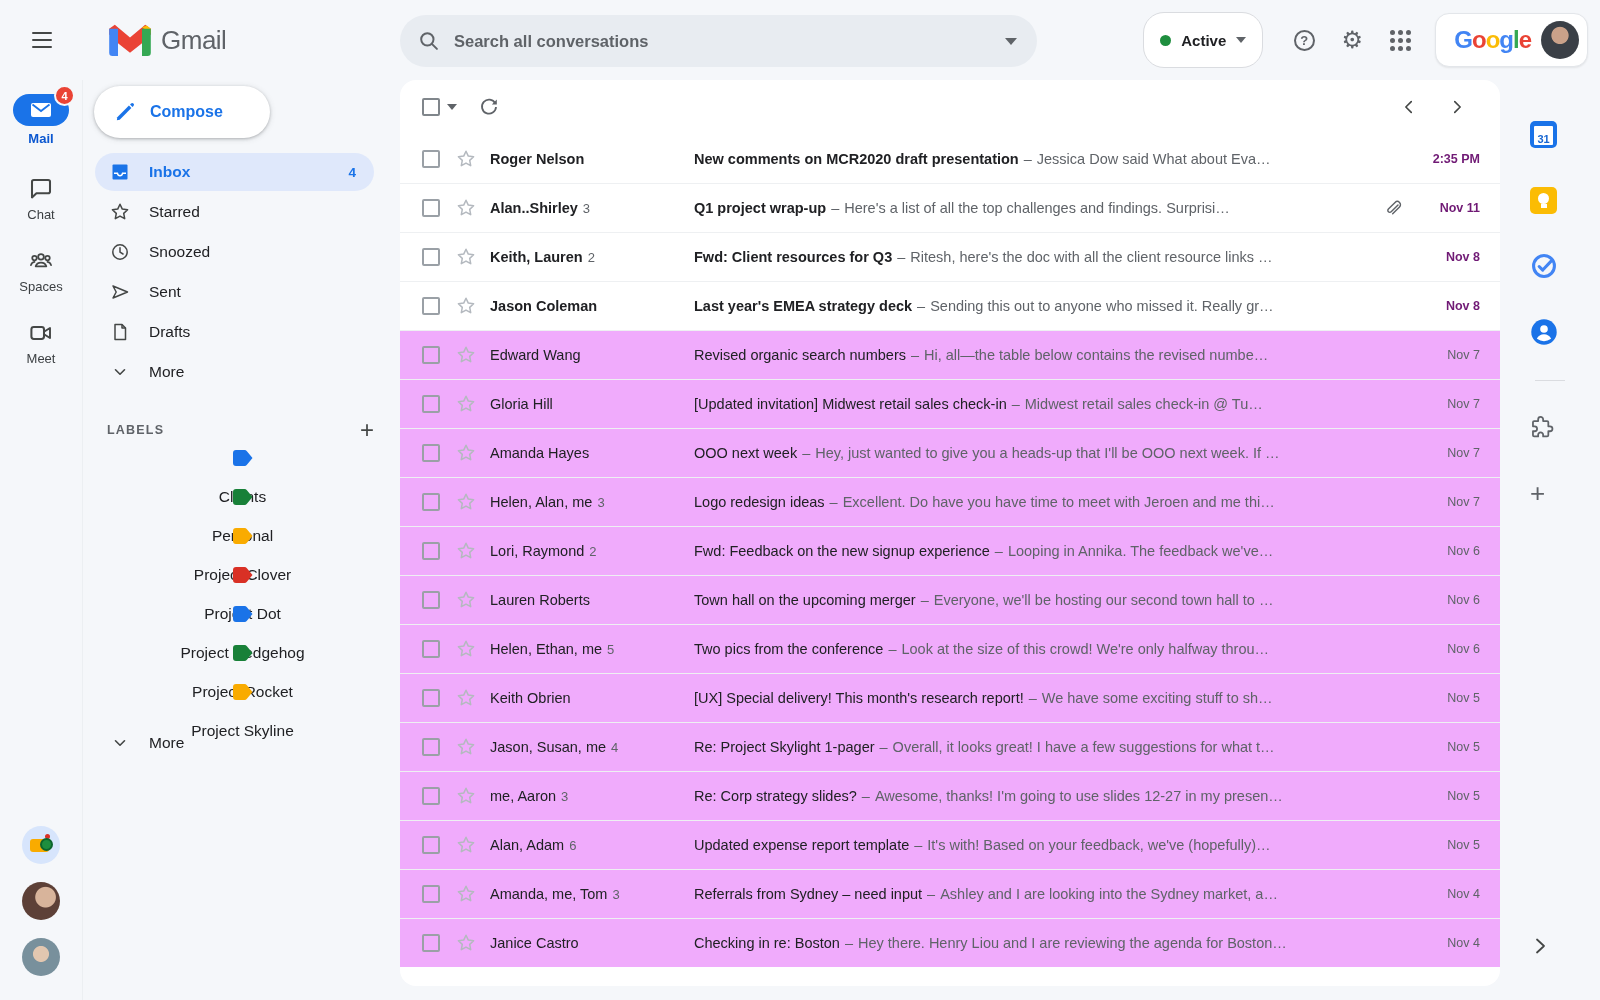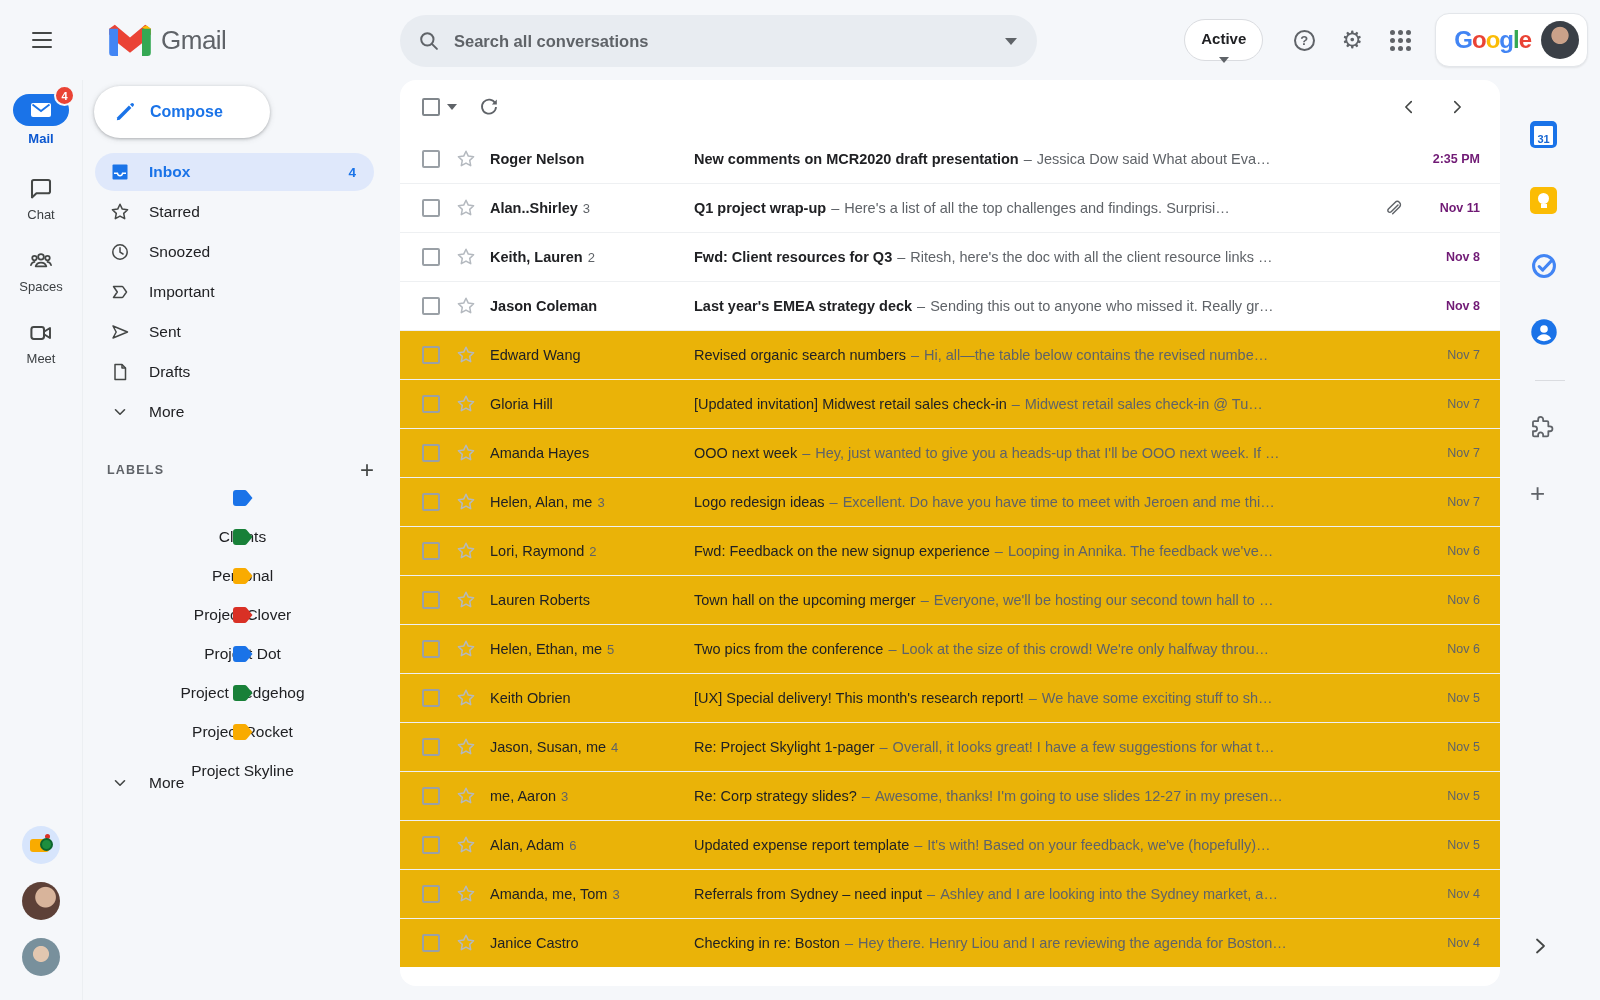--- a/index.html
+++ b/index.html
@@ -21,22 +21,22 @@
   .logo-head { display:flex; align-items:center; gap:10px; padding-left:26px; }
   .gmail-word { font-size:26px; color:#5f6368; letter-spacing:-0.5px; }
 
   .main-head { grid-column:3 / 5; display:flex; align-items:center; }
   .searchbar { width:637px; height:52px; margin-top:2px; background:#e8ecf1; border-radius:26px;
     display:flex; align-items:center; padding:0 20px 0 18px;font-weight:bold; }
   .searchbar .q { font-size:16.5px; color:#5f6368; margin-left:14px; flex:1; }
   .caret-down { width:0; height:0; border-left:6px solid transparent; border-right:6px solid transparent;
     border-top:7px solid #5f6368; }
   .head-right { margin-left:auto; display:flex; align-items:center; gap:6px; padding-right:12px; }
-  .status-pill { height:42px; border-radius:21px; background:#fff; border:1px solid #dadce0;
-    display:flex; align-items:center; gap:10px; padding:0 16px; margin-right:14px; cursor:pointer;flex-direction:column; }
+  .status-pill { height:56px; border-radius:21px; background:#fff; border:1px solid #dadce0;
+    display:flex; align-items:center; gap:10px; padding:0 16px; margin-right:14px; cursor:pointer; }
   .status-dot { width:11px; height:11px; border-radius:50%; background:#1e8e3e; }
   .status-pill .lbl { font-size:15px; font-weight:700; color:#202124; }
   .icon-btn { width:42px; height:42px; border-radius:50%; display:flex; align-items:center;
     justify-content:center; cursor:pointer; color:#5f6368; }
   .help-circle { width:21px; height:21px; border:2px solid #5f6368; border-radius:50%;
     display:flex; align-items:center; justify-content:center; font-size:13px; font-weight:700; color:#5f6368; }
   .gear-glyph { font-size:24px; color:#5f6368; line-height:1; }
   .apps-grid { display:grid; grid-template-columns:repeat(3,5px); grid-template-rows:repeat(3,5px); gap:3px; }
   .apps-grid i { width:5px; height:5px; background:#5f6368; border-radius:50%; }
   .google-card { height:54px; border-radius:14px; background:#fff; border:1px solid #e3e6ea;
@@ -93,21 +93,21 @@
   .toolbar { height:54px; display:flex; align-items:center; padding:0 34px 0 22px; flex:none; }
   .cb { width:18px; height:18px; border:2px solid #80868b; border-radius:2px; cursor:pointer; flex:none; }
   .tb-caret { width:0; height:0; border-left:5px solid transparent; border-right:5px solid transparent;
     border-top:6px solid #5f6368; margin-left:7px; cursor:pointer; }
   .tb-refresh { margin-left:22px; cursor:pointer; display:flex; }
   .tb-right { margin-left:auto; display:flex; align-items:center; gap:30px; }
   .pg { cursor:pointer; display:flex; }
 
   .email-list { flex:1; }
   .row { height:49px; display:flex; align-items:center; padding:0 20px 0 22px;
-    background:#eab308; border-top:1px solid #eef0f2; cursor:pointer; }
+    background:#f0abfc; border-top:1px solid #eef0f2; cursor:pointer; }
   .row:first-child { border-top:none; }
   .row.unread { background:#fff; }
   .row .cb { border-color:#9aa0a6; margin-right:16px; }
   .star { color:#b4b9bf; margin-right:14px; display:flex; flex:none; cursor:pointer; }
   .sender-box { width:204px; flex:none; font-size:14.5px; color:#202124; white-space:nowrap; overflow:hidden; }
   .row.unread .sender { font-weight:700; }
   .s-count { font-size:13px; color:#5f6368; margin-left:5px; }
   .s-count:empty { display:none; }
   .preview { flex:1; white-space:nowrap; overflow:hidden; font-size:14.5px; color:#5f6368; }
   .subject { color:#202124; }
@@ -285,29 +285,20 @@
           <circle cx="10" cy="10" r="7.2" fill="none" stroke="#444746" stroke-width="1.5"></circle>
           <path d="M10 5.8v4.4l3 1.8" fill="none" stroke="#444746" stroke-width="1.5" stroke-linecap="round"></path>
         </svg>
     </span>
     <span class="n-lbl">Snoozed</span>
 
   </div>
   <div class="nav-item">
     <span class="n-ic">
       <svg width="20" height="20" viewBox="0 0 20 20">
-          <path d="M3.5 4.5h8.6a1 1 0 0 1 .8.4l3.6 5.1-3.6 5.1a1 1 0 0 1-.8.4H3.5l3.8-5.5z" fill="none" stroke="#444746" stroke-width="1.5" stroke-linejoin="round"></path>
-        </svg>
-    </span>
-    <span class="n-lbl">Important</span>
-
-  </div>
-  <div class="nav-item">
-    <span class="n-ic">
-      <svg width="20" height="20" viewBox="0 0 20 20">
           <polygon points="3,4 17.5,10 3,16 6.2,10" fill="none" stroke="#444746" stroke-width="1.5" stroke-linejoin="round"></polygon>
         </svg>
     </span>
     <span class="n-lbl">Sent</span>
 
   </div>
   <div class="nav-item">
     <span class="n-ic">
       <svg width="20" height="20" viewBox="0 0 20 20">
           <path d="M5 2.5h7l3.5 3.5v11.5H5z" fill="none" stroke="#444746" stroke-width="1.5" stroke-linejoin="round"></path>

